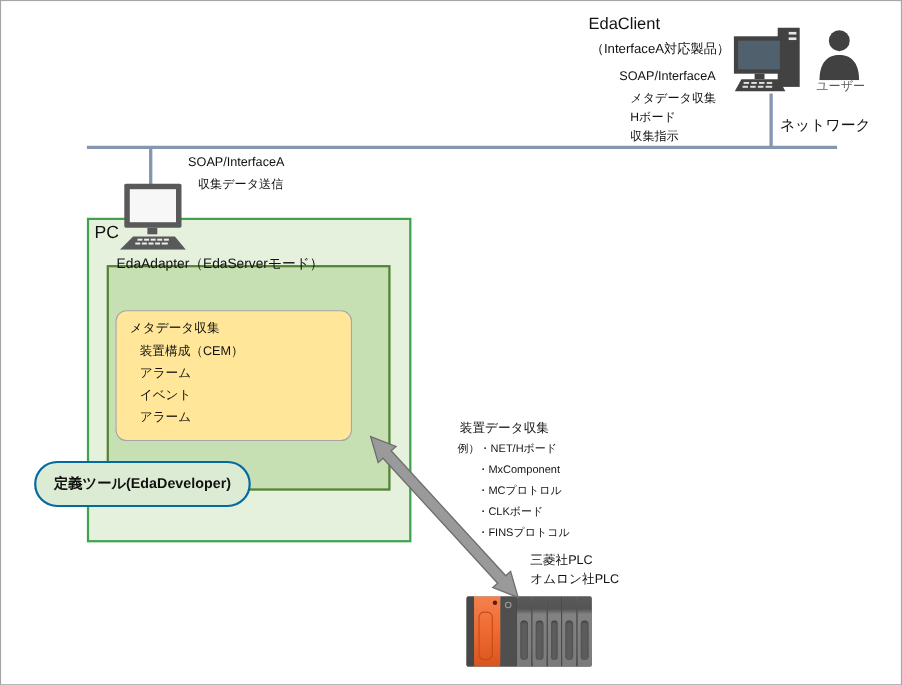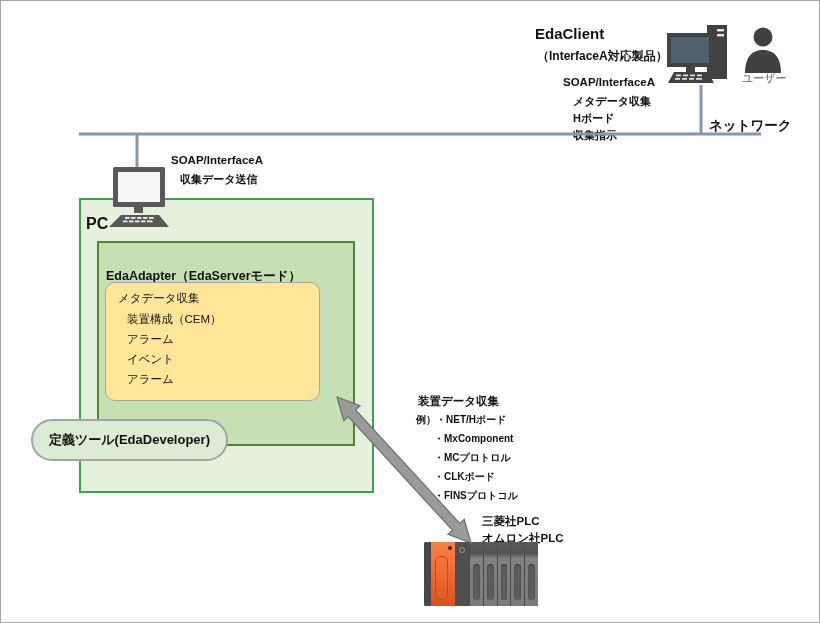--- a/index.html
+++ b/index.html
@@ -18,46 +18,46 @@
   }
   .abs { position: absolute; }
   .overlay {
     position: absolute;
     left: 0; top: 0;
     width: 820px; height: 623px;
     z-index: 5;
     pointer-events: none;
   }
   .txt { position: absolute; white-space: nowrap; color: #111; }
-  .b { font-weight: bold; margin-top: 12px; }
+  .b { font-weight: normal; }
 
   
   .pc-box {
     left: 78px; top: 197px; width: 295px; height: 295px;
     background: #e5f0dd; border: 2px solid #3fa24c;
     z-index: 1;
   }
   .pc-label { left: 85px; top: 202px; font-size: 16px; z-index: 2; }
   .adapter-box {
     left: 96px; top: 240px; width: 258px; height: 205px;
     background: #c6e0b4; border: 2px solid #538135;
     z-index: 2;
   }
-  .adapter-title { left: 105px; top: 255px; font-size: 12.5px; z-index: 3; }
+  .adapter-title { left: 105px; top: 231px; font-size: 12.5px; z-index: 3; }
   .metadata-box {
     left: 104px; top: 281px; width: 215px; height: 119px;
     background: #ffe699; border: 1.5px solid #a6a6a6;
     border-radius: 10px; z-index: 3;
   }
   .meta-title { left: 117px; top: 290px; font-size: 11.5px; z-index: 4; }
   .meta-item { font-size: 11.5px; z-index: 4; left: 126px; }
 
   .bubble {
     left: 30px; top: 418px; width: 197px; height: 42px;
-    background: #dcebd3; border: 2px solid #a3a3a3;
+    background: #dcebd3; border: 2px solid #0369a1;
     border-radius: 21px; z-index: 6;
     display: flex; align-items: center; justify-content: center;
     font-size: 13px; font-weight: bold;
   }
 
   
   .client-title   { left: 534px; top: 12px;  font-size: 15px; }
   .client-sub     { left: 536px; top: 35px;  font-size: 12px; }
   .client-proto   { left: 562px; top: 63px;  font-size: 11.5px; }
   .client-act     { left: 572px; font-size: 11px; }

